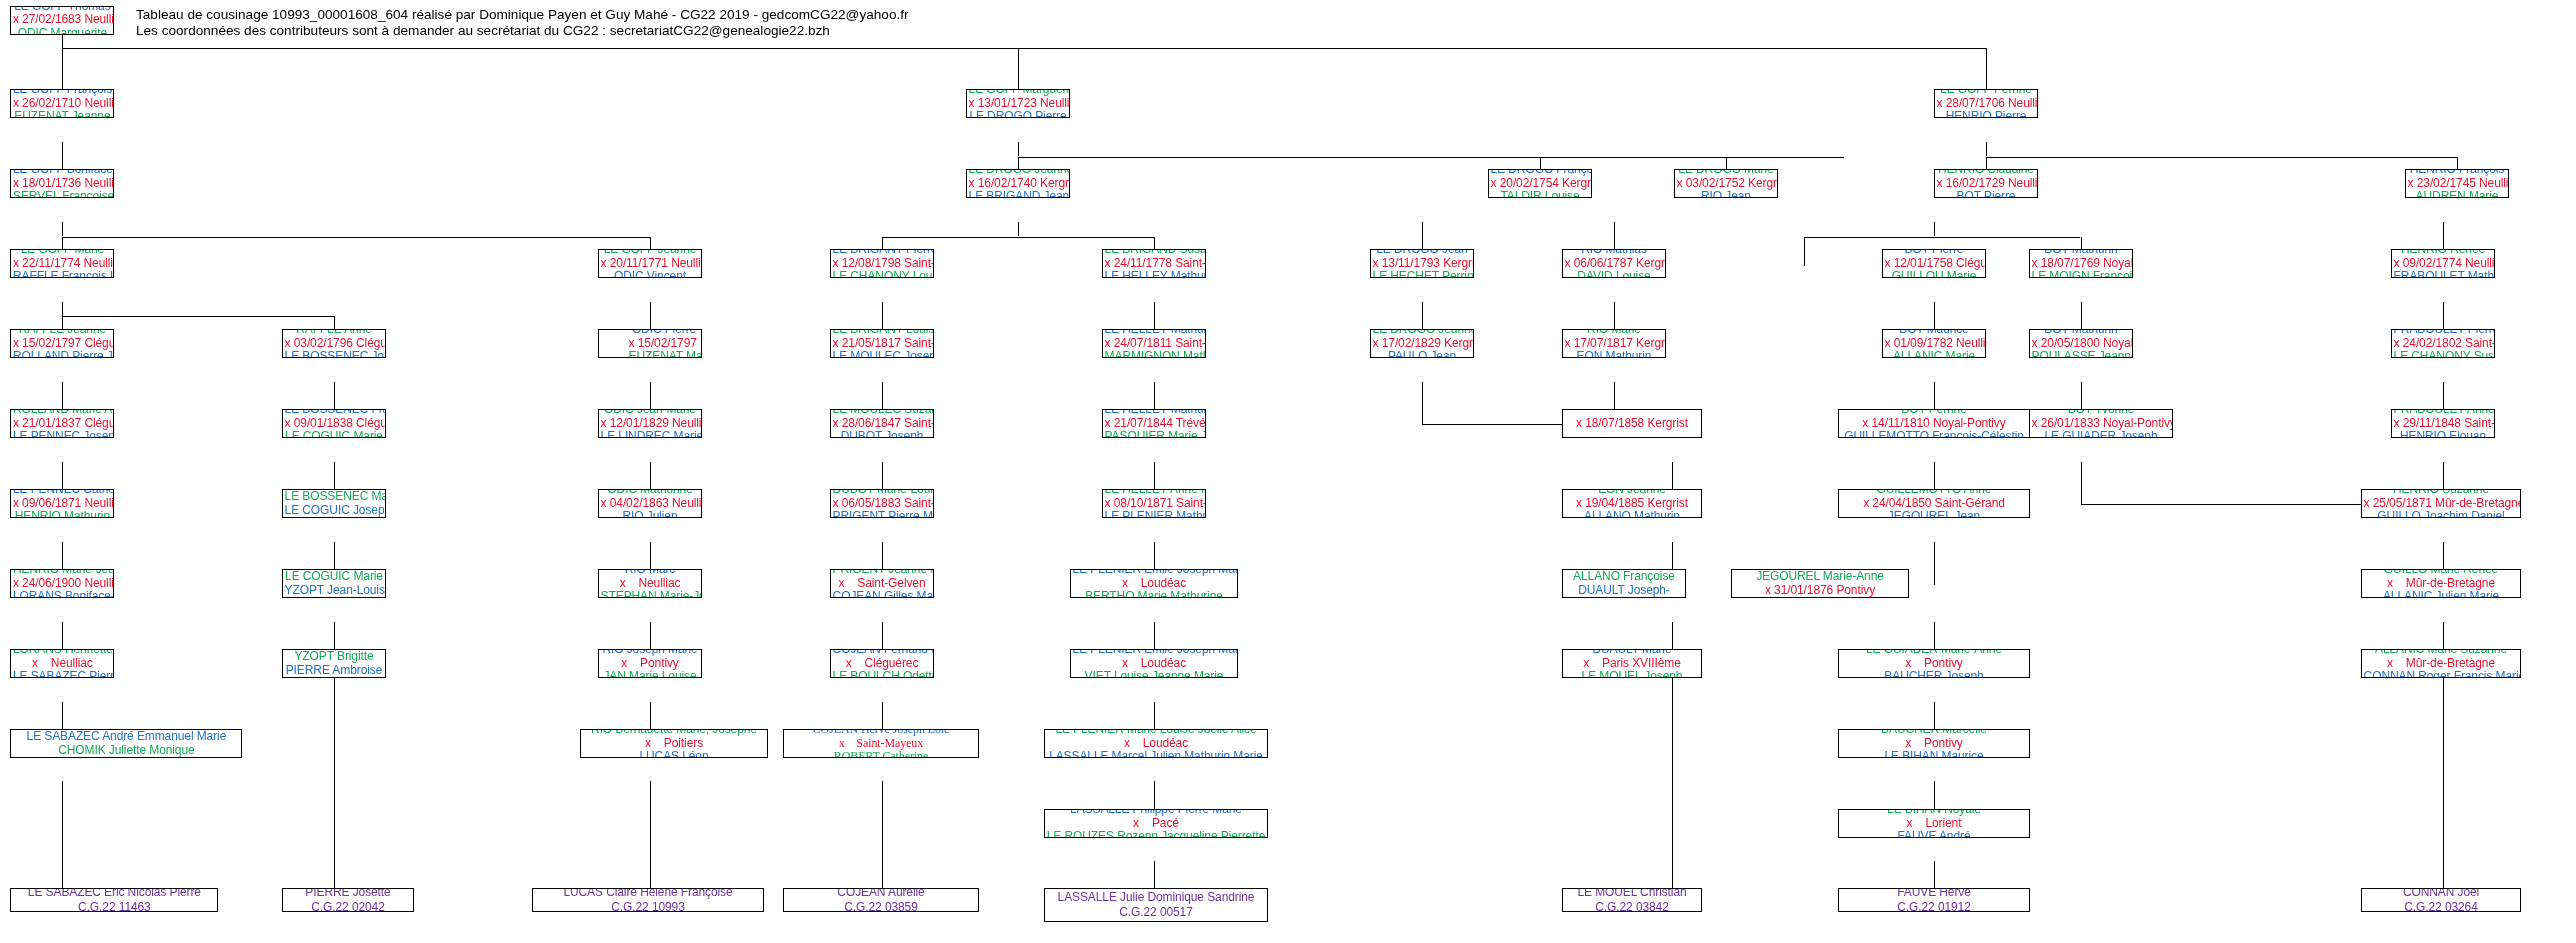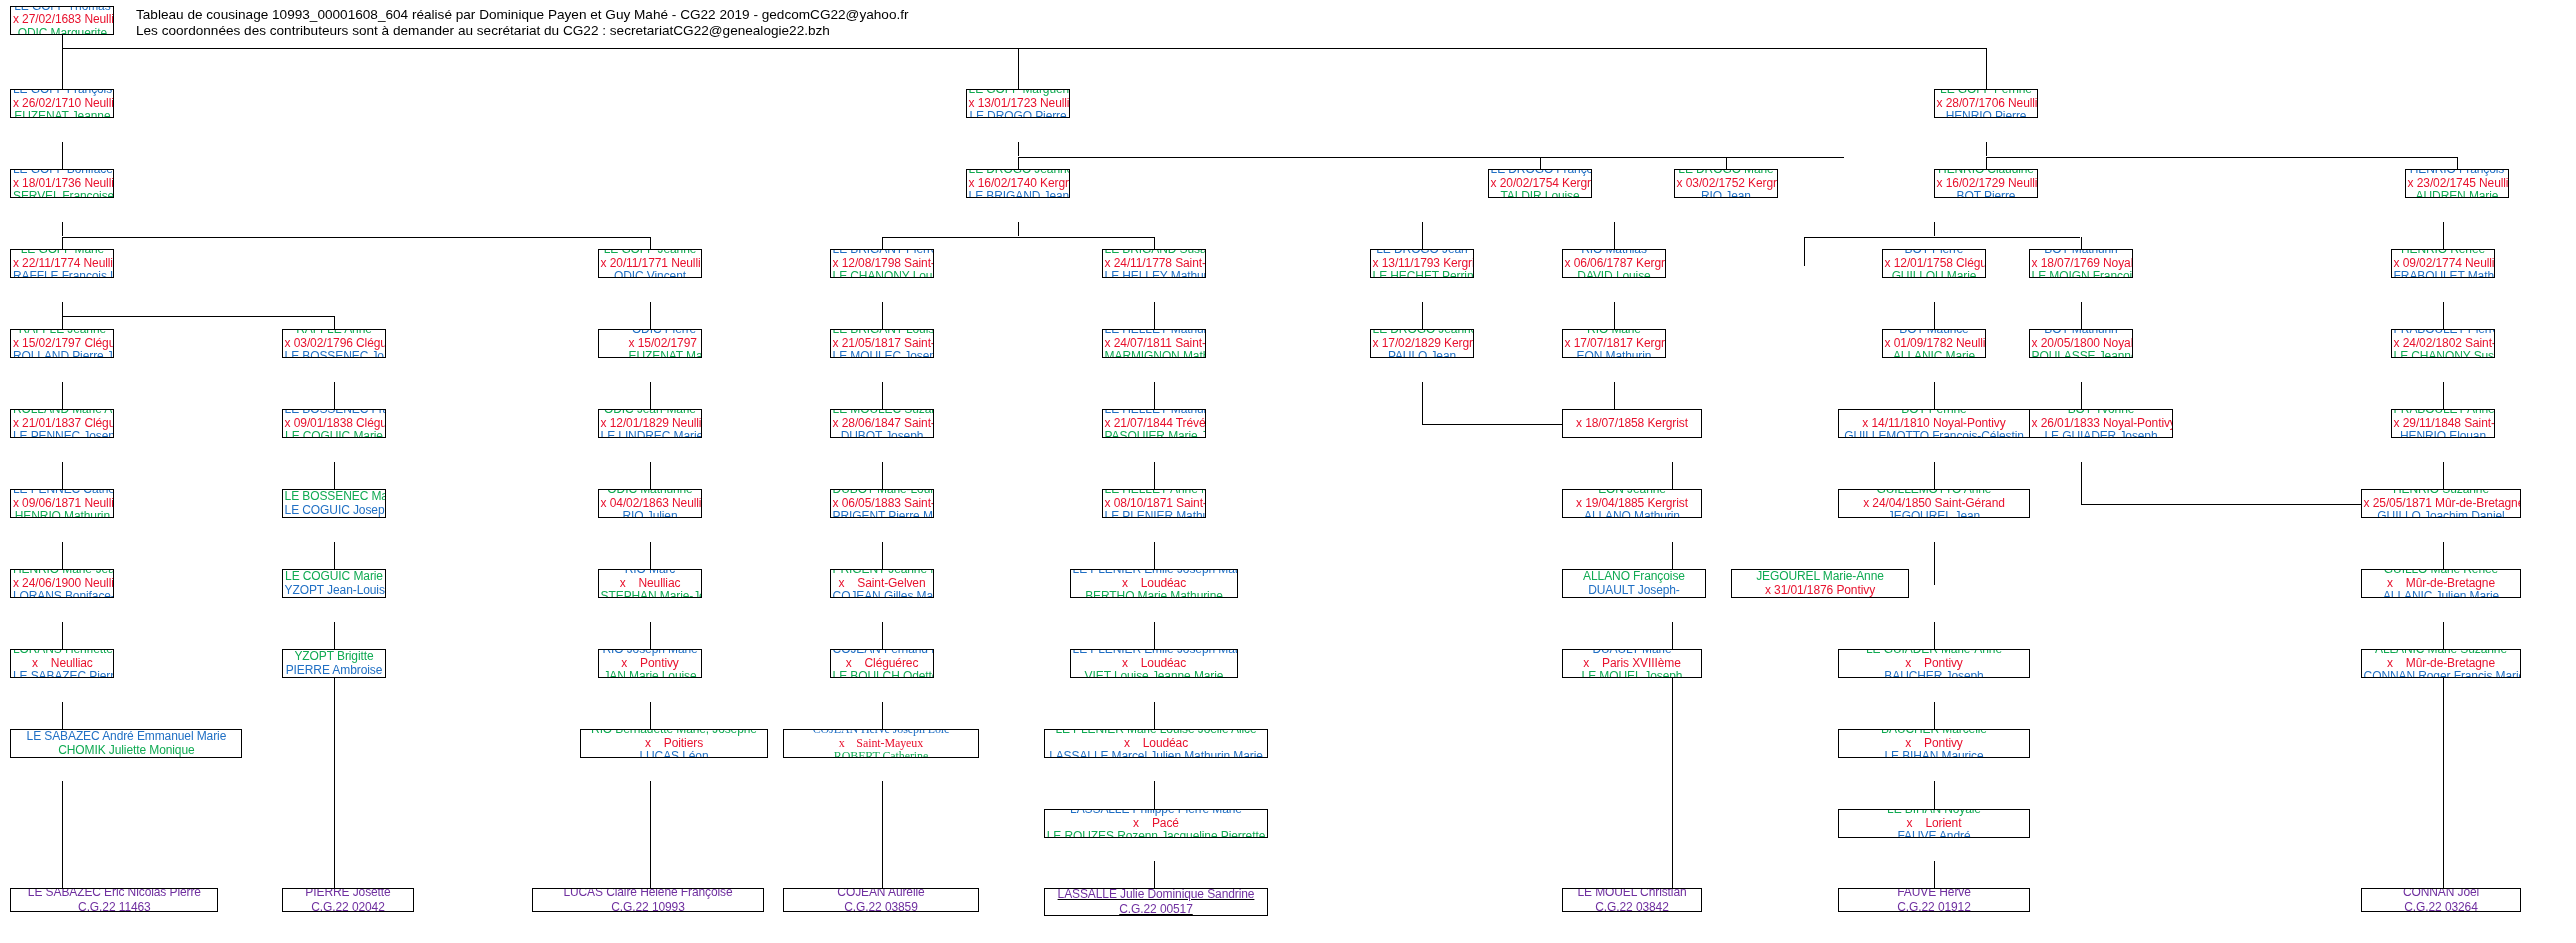--- a/index.html
+++ b/index.html
@@ -446,21 +446,21 @@
   <div class="box" style="left:830px;top:569px;width:104px;height:29px;">
     <span class="ln f">PRIGENT Jeanne Marie</span>
     <span class="ln u"><span>x</span>&nbsp;&nbsp;&nbsp;&nbsp;<span>Saint-Gelven</span></span>
     <span class="ln m">COJEAN Gilles Marie</span>
   </div>
   <div class="box" style="left:1070px;top:569px;width:168px;height:29px;">
     <span class="ln m">LE PLENIER Emile Joseph Mathurin Marie</span>
     <span class="ln u"><span>x</span>&nbsp;&nbsp;&nbsp;&nbsp;<span>Loudéac</span></span>
     <span class="ln f">BERTHO Marie Mathurine</span>
   </div>
-  <div class="box spacer" style="left:1562px;top:569px;width:144px;height:29px;">
+  <div class="box spacer" style="left:1562px;top:569px;width:124px;height:29px;">
     <span class="ln f">ALLANO Françoise</span>
     <span class="ln u blank"></span>
     <span class="ln m">DUAULT Joseph-</span>
   </div>
   <div class="box" style="left:1731px;top:569px;width:178px;height:29px;justify-content:space-between;">
     <span class="ln f">JEGOUREL Marie-Anne</span>
     <span class="ln u">x 31/01/1876 Pontivy</span>
     <span class="ln m">LE GUIADER Jean</span>
   </div>
   <div class="box" style="left:2361px;top:569px;width:160px;height:29px;">
@@ -556,21 +556,21 @@
     <span class="ln cg">C.G.22 02042</span>
   </div>
   <div class="box contrib" style="left:532px;top:888px;width:232px;height:24px;">
     <span class="ln cg">LUCAS Claire Hélène Françoise</span>
     <span class="ln cg">C.G.22 10993</span>
   </div>
   <div class="box contrib" style="left:783px;top:888px;width:196px;height:24px;">
     <span class="ln cg">COJEAN Aurélie</span>
     <span class="ln cg">C.G.22 03859</span>
   </div>
-  <div class="box contrib" style="left:1044px;top:888px;width:224px;height:28px;text-decoration:underline;">
+  <div class="box contrib" style="left:1044px;top:888px;width:224px;height:34px;">
     <span class="ln cg">LASSALLE Julie Dominique Sandrine</span>
     <span class="ln cg">C.G.22 00517</span>
   </div>
   <div class="box contrib" style="left:1562px;top:888px;width:140px;height:24px;">
     <span class="ln cg">LE MOUEL Christian</span>
     <span class="ln cg">C.G.22 03842</span>
   </div>
   <div class="box contrib" style="left:1838px;top:888px;width:192px;height:24px;">
     <span class="ln cg">FAUVE Hervé</span>
     <span class="ln cg">C.G.22 01912</span>

